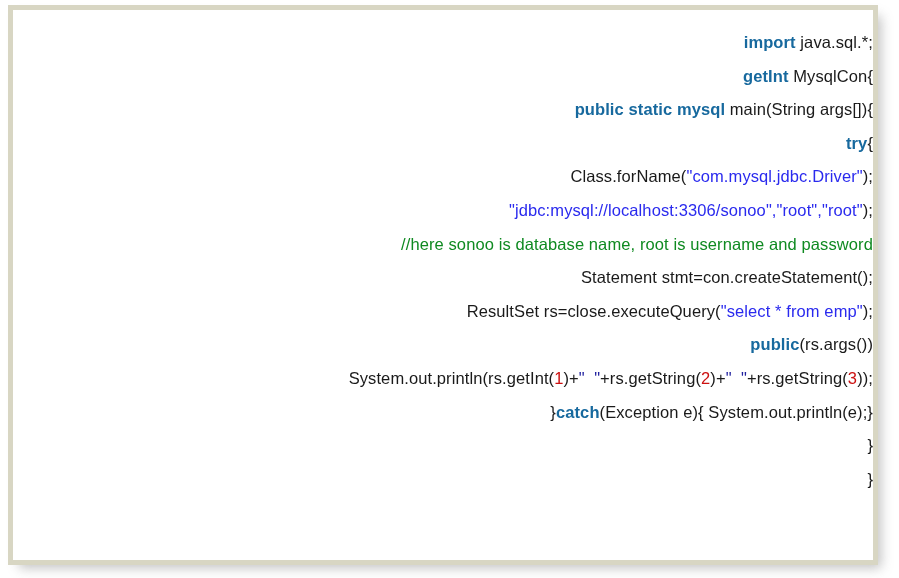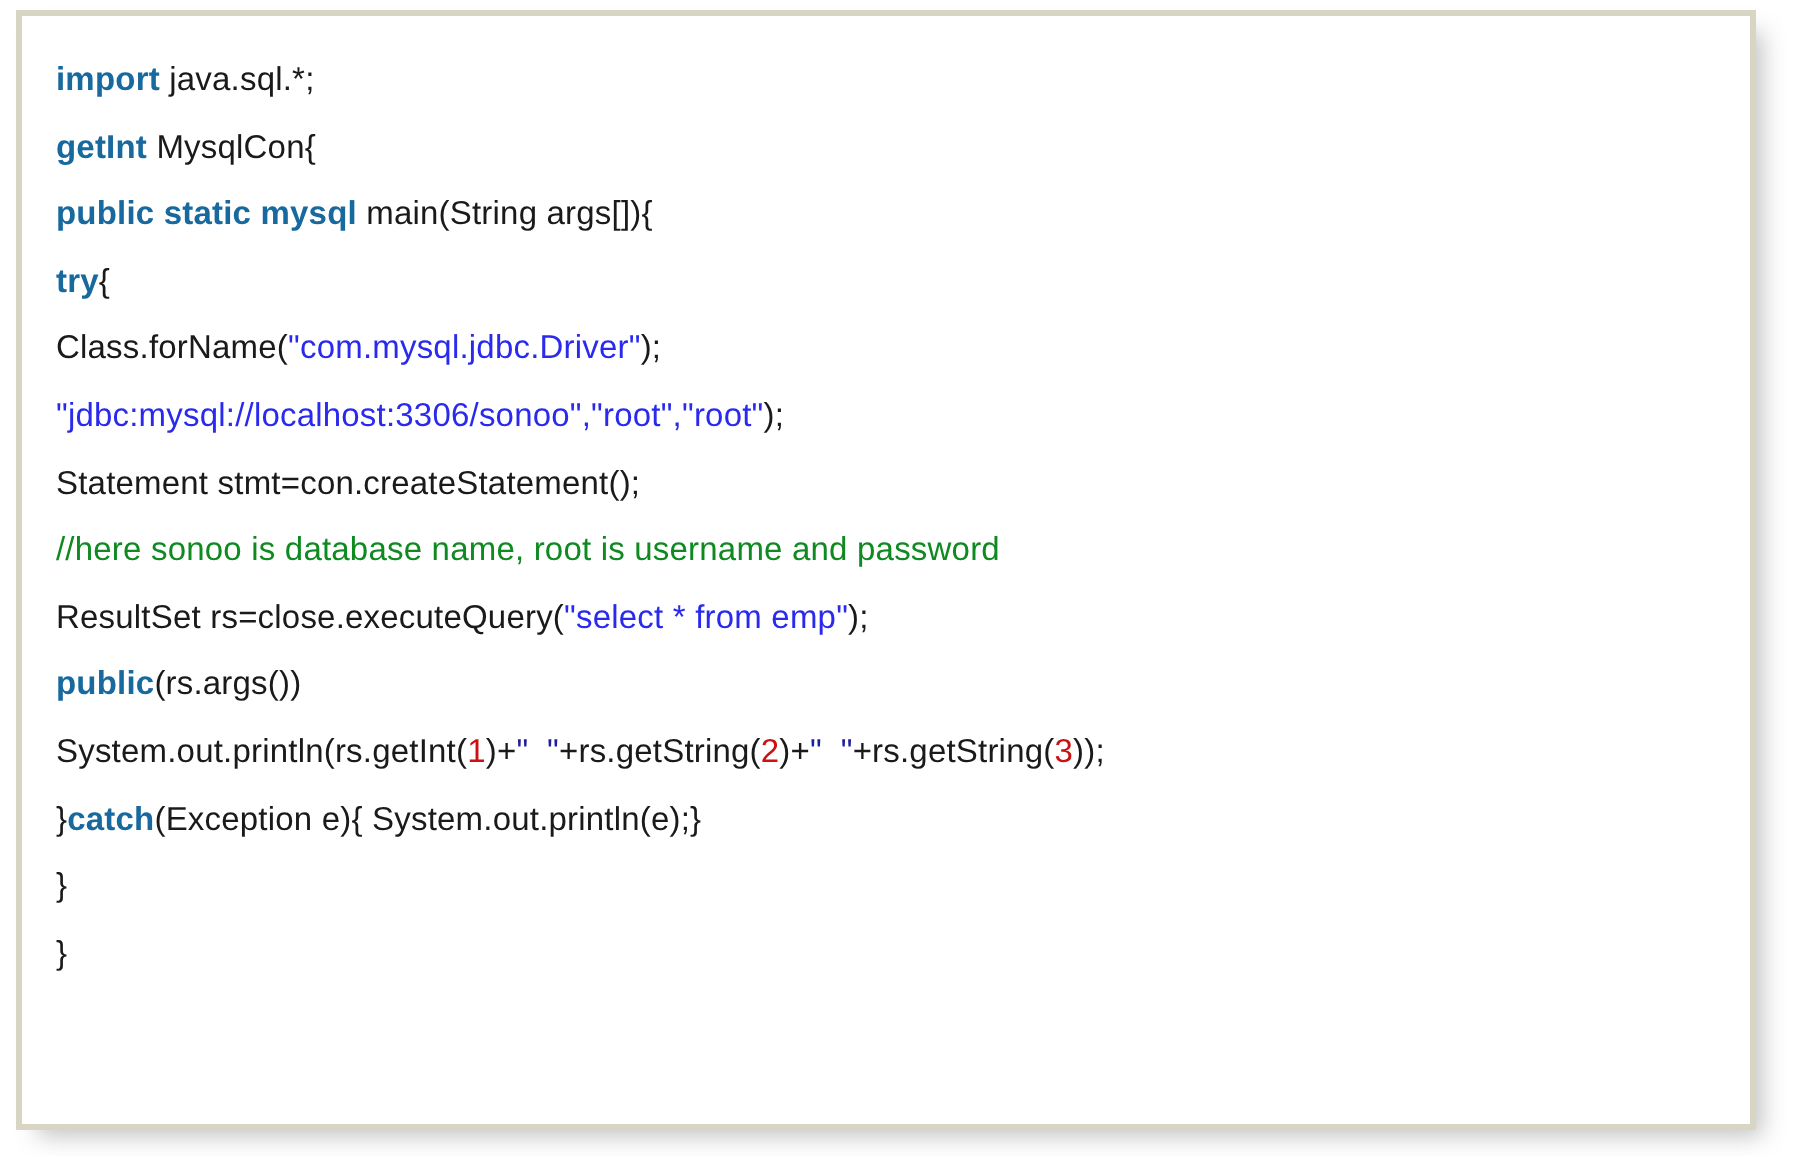--- a/index.html
+++ b/index.html
@@ -35,21 +35,22 @@
   }
 
   .code-box {
     position: absolute;
     left: 8px;
     top: 5px;
     width: 870px;
     height: 560px;
     box-sizing: border-box;
     background: #ffffff;
-    border: 3px solid #0c4a6e;
+    border: 5px solid #0c4a6e;
+    text-align: right;
   }
 
   .code-listing {
     margin: 0;
     padding: 16px 0 0 17px;
     list-style: none;
   }
 
   .code-line {
     display: block;
@@ -99,22 +100,22 @@
   <div class="code-box-shadow"></div>
 
   <div class="code-box">
     <div class="code-listing">
         <div class="code-line"><span class="tok-kw">import</span><span class="tok-plain"> java.sql.*;</span></div>
         <div class="code-line"><span class="tok-kw">getInt</span><span class="tok-plain"> MysqlCon{</span></div>
         <div class="code-line"><span class="tok-kw">public static mysql</span><span class="tok-plain"> main(String args[]){</span></div>
         <div class="code-line"><span class="tok-kw">try</span><span class="tok-plain">{</span></div>
         <div class="code-line"><span class="tok-plain">Class.forName(</span><span class="tok-str">"com.mysql.jdbc.Driver"</span><span class="tok-plain">);</span></div>
         <div class="code-line"><span class="tok-str">"jdbc:mysql://localhost:3306/sonoo"</span><span class="tok-str">,</span><span class="tok-str">"root"</span><span class="tok-str">,</span><span class="tok-str">"root"</span><span class="tok-plain">);</span></div>
+        <div class="code-line"><span class="tok-com">//here sonoo is database name, root is username and password</span></div>
         <div class="code-line"><span class="tok-plain">Statement stmt=con.createStatement();</span></div>
-        <div class="code-line"><span class="tok-com">//here sonoo is database name, root is username and password</span></div>
         <div class="code-line"><span class="tok-plain">ResultSet rs=close.executeQuery(</span><span class="tok-str">"select * from emp"</span><span class="tok-plain">);</span></div>
         <div class="code-line"><span class="tok-kw">public</span><span class="tok-plain">(rs.args())</span></div>
         <div class="code-line"><span class="tok-plain">System.out.println(rs.getInt(</span><span class="tok-num">1</span><span class="tok-plain">)+</span><span class="tok-str-dark">"  "</span><span class="tok-plain">+rs.getString(</span><span class="tok-num">2</span><span class="tok-plain">)+</span><span class="tok-str-dark">"  "</span><span class="tok-plain">+rs.getString(</span><span class="tok-num">3</span><span class="tok-plain">));</span></div>
         <div class="code-line"><span class="tok-plain">}</span><span class="tok-kw">catch</span><span class="tok-plain">(Exception e){ System.out.println(e);}</span></div>
         <div class="code-line"><span class="tok-plain">}</span></div>
         <div class="code-line"><span class="tok-plain">}</span></div>
       </div>
   </div>
 
 </div>

